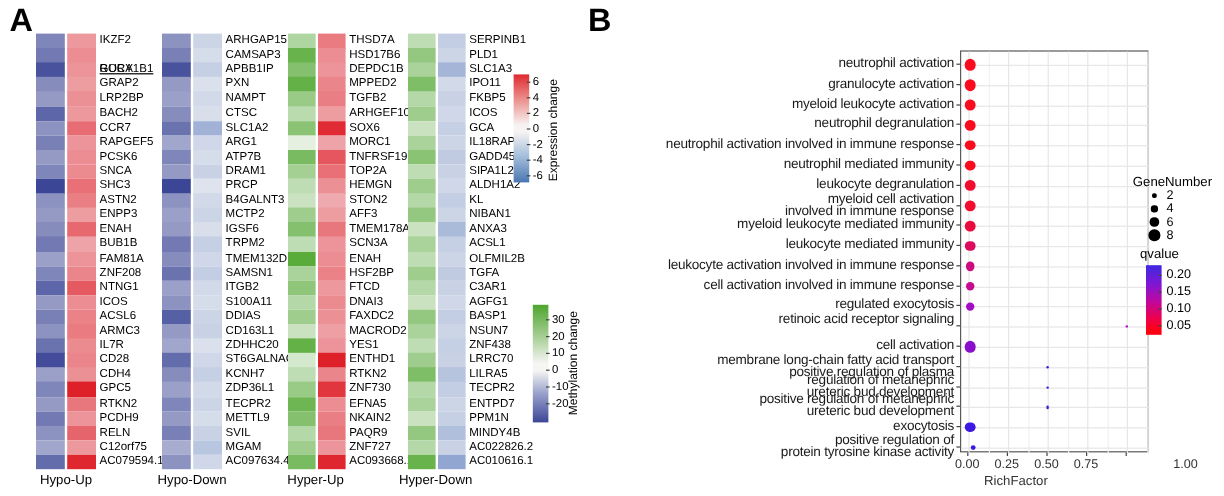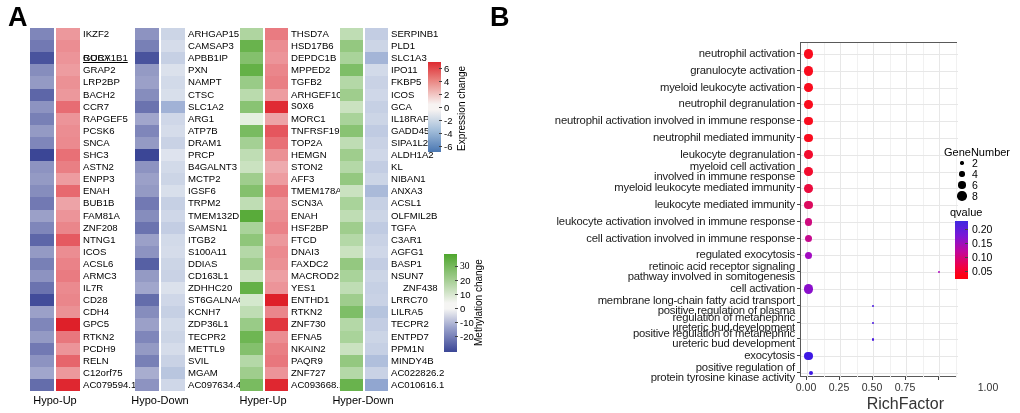--- a/index.html
+++ b/index.html
@@ -293,21 +293,21 @@
         <div style="position: absolute; left: 0px; top: 338.8px; width: 100%; height: 12.6px; background: rgb(236, 148, 153);"></div>
         <div style="position: absolute; left: 0px; top: 350.9px; width: 100%; height: 12.6px; background: rgb(223, 39, 48);"></div>
       </div>
       <div class="abs" style="left: 291px; top: 28px; width: 52px; height: 363px;">
         <div class="gene" style="position: absolute; left: 0px; top: 0px; height: 12.1px; line-height: 12.1px;">THSD7A</div>
         <div class="gene" style="position: absolute; left: 0px; top: 12.1px; height: 12.1px; line-height: 12.1px;">HSD17B6</div>
         <div class="gene" style="position: absolute; left: 0px; top: 24.2px; height: 12.1px; line-height: 12.1px;">DEPDC1B</div>
         <div class="gene" style="position: absolute; left: 0px; top: 36.3px; height: 12.1px; line-height: 12.1px;">MPPED2</div>
         <div class="gene" style="position: absolute; left: 0px; top: 48.4px; height: 12.1px; line-height: 12.1px;">TGFB2</div>
         <div class="gene" style="position: absolute; left: 0px; top: 60.5px; height: 12.1px; line-height: 12.1px;">ARHGEF10</div>
-        <div class="gene" style="position: absolute; left: 0px; top: 72.6px; height: 12.1px; line-height: 12.1px; font-family: Liberation Mono, monospace;">SOX6</div>
+        <div class="gene" style="position: absolute; left: 0px; top: 72.6px; height: 12.1px; line-height: 12.1px;">SOX6</div>
         <div class="gene" style="position: absolute; left: 0px; top: 84.7px; height: 12.1px; line-height: 12.1px;">MORC1</div>
         <div class="gene" style="position: absolute; left: 0px; top: 96.8px; height: 12.1px; line-height: 12.1px;">TNFRSF19</div>
         <div class="gene" style="position: absolute; left: 0px; top: 108.9px; height: 12.1px; line-height: 12.1px;">TOP2A</div>
         <div class="gene" style="position: absolute; left: 0px; top: 121px; height: 12.1px; line-height: 12.1px;">HEMGN</div>
         <div class="gene" style="position: absolute; left: 0px; top: 133.1px; height: 12.1px; line-height: 12.1px;">STON2</div>
         <div class="gene" style="position: absolute; left: 0px; top: 145.2px; height: 12.1px; line-height: 12.1px;">AFF3</div>
         <div class="gene" style="position: absolute; left: 0px; top: 157.3px; height: 12.1px; line-height: 12.1px;">TMEM178A</div>
         <div class="gene" style="position: absolute; left: 0px; top: 169.4px; height: 12.1px; line-height: 12.1px;">SCN3A</div>
         <div class="gene" style="position: absolute; left: 0px; top: 181.5px; height: 12.1px; line-height: 12.1px;">ENAH</div>
         <div class="gene" style="position: absolute; left: 0px; top: 193.6px; height: 12.1px; line-height: 12.1px;">HSF2BP</div>
@@ -405,21 +405,21 @@
         <div class="gene" style="position: absolute; left: 0px; top: 133.1px; height: 12.1px; line-height: 12.1px;">KL</div>
         <div class="gene" style="position: absolute; left: 0px; top: 145.2px; height: 12.1px; line-height: 12.1px;">NIBAN1</div>
         <div class="gene" style="position: absolute; left: 0px; top: 157.3px; height: 12.1px; line-height: 12.1px;">ANXA3</div>
         <div class="gene" style="position: absolute; left: 0px; top: 169.4px; height: 12.1px; line-height: 12.1px;">ACSL1</div>
         <div class="gene" style="position: absolute; left: 0px; top: 181.5px; height: 12.1px; line-height: 12.1px;">OLFMIL2B</div>
         <div class="gene" style="position: absolute; left: 0px; top: 193.6px; height: 12.1px; line-height: 12.1px;">TGFA</div>
         <div class="gene" style="position: absolute; left: 0px; top: 205.7px; height: 12.1px; line-height: 12.1px;">C3AR1</div>
         <div class="gene" style="position: absolute; left: 0px; top: 217.8px; height: 12.1px; line-height: 12.1px;">AGFG1</div>
         <div class="gene" style="position: absolute; left: 0px; top: 229.9px; height: 12.1px; line-height: 12.1px;">BASP1</div>
         <div class="gene" style="position: absolute; left: 0px; top: 242px; height: 12.1px; line-height: 12.1px;">NSUN7</div>
-        <div class="gene" style="position: absolute; left: 12px; top: 254.1px; height: 12.1px; line-height: 12.1px;">ZNF438</div>
+        <div class="gene" style="position: absolute; left: 0px; top: 254.1px; height: 12.1px; line-height: 12.1px;">ZNF438</div>
         <div class="gene" style="position: absolute; left: 0px; top: 266.2px; height: 12.1px; line-height: 12.1px;">LRRC70</div>
         <div class="gene" style="position: absolute; left: 0px; top: 278.3px; height: 12.1px; line-height: 12.1px;">LILRA5</div>
         <div class="gene" style="position: absolute; left: 0px; top: 290.4px; height: 12.1px; line-height: 12.1px;">TECPR2</div>
         <div class="gene" style="position: absolute; left: 0px; top: 302.5px; height: 12.1px; line-height: 12.1px;">ENTPD7</div>
         <div class="gene" style="position: absolute; left: 0px; top: 314.6px; height: 12.1px; line-height: 12.1px;">PPM1N</div>
         <div class="gene" style="position: absolute; left: 0px; top: 326.7px; height: 12.1px; line-height: 12.1px;">MINDY4B</div>
         <div class="gene" style="position: absolute; left: 0px; top: 338.8px; height: 12.1px; line-height: 12.1px;">AC022826.2</div>
         <div class="gene" style="position: absolute; left: 0px; top: 350.9px; height: 12.1px; line-height: 12.1px;">AC010616.1</div>
       </div>
       <div class="grplab" style="left: 315px; top: 394px;">Hyper-Down</div>
@@ -444,21 +444,21 @@
       <div class="tickmark" style="left: 439px; top: 146px; width: 3px; height: 1px;"></div>
       <div class="ticktxt" style="left: 444px; top: 141px;">-6</div>
     </div>
   <div class="vlab" style="left:456px;top:58px;height:100px;">Expression change</div>
 
   <div class="cbar" style="left:444px;top:254px;width:13px;height:98px;
               background:linear-gradient(180deg,#4EA62D 0%,#9FCB8C 25%,#F5F5F3 50%,#F5F5F3 56%,#9BA3CC 75%,#3B4696 100%);">
   </div>
   <div id="methTicks" class="abs">
       <div class="tickmark" style="left: 455px; top: 266px; width: 3px; height: 1px;"></div>
-      <div class="ticktxt" style="left: 460px; top: 261px; font-family: Liberation Serif, serif;">30</div>
+      <div class="ticktxt" style="left: 460px; top: 261px;">30</div>
       <div class="tickmark" style="left: 455px; top: 280px; width: 3px; height: 1px;"></div>
       <div class="ticktxt" style="left: 460px; top: 275px;">20</div>
       <div class="tickmark" style="left: 455px; top: 294px; width: 3px; height: 1px;"></div>
       <div class="ticktxt" style="left: 460px; top: 289px;">10</div>
       <div class="tickmark" style="left: 455px; top: 308px; width: 3px; height: 1px;"></div>
       <div class="ticktxt" style="left: 460px; top: 303px;">0</div>
       <div class="tickmark" style="left: 455px; top: 322px; width: 3px; height: 1px;"></div>
       <div class="ticktxt" style="left: 460px; top: 317px;">-10</div>
       <div class="tickmark" style="left: 455px; top: 336px; width: 3px; height: 1px;"></div>
       <div class="ticktxt" style="left: 460px; top: 331px;">-20</div>
@@ -566,21 +566,20 @@
       <div class="ylab" style="left: 480px; width: 315px; top: 232.684px; line-height: 10px;">
         <div>cell activation involved in immune response</div>
       </div>
       <div class="tickmark" style="left: 797px; top: 237.684px; width: 3px; height: 1px;"></div>
       <div class="ylab" style="left: 480px; width: 315px; top: 249.474px; line-height: 10px;">
         <div>regulated exocytosis</div>
       </div>
       <div class="tickmark" style="left: 797px; top: 254.474px; width: 3px; height: 1px;"></div>
       <div class="ylab" style="left: 480px; width: 315px; top: 261.263px; line-height: 10px;">
         <div>retinoic acid receptor signaling</div>
-        <div>pathway involved in somitogenesis</div>
       </div>
       <div class="tickmark" style="left: 797px; top: 271.263px; width: 3px; height: 1px;"></div>
       <div class="ylab" style="left: 480px; width: 315px; top: 283.053px; line-height: 10px;">
         <div>cell activation</div>
       </div>
       <div class="tickmark" style="left: 797px; top: 288.053px; width: 3px; height: 1px;"></div>
       <div class="ylab" style="left: 480px; width: 315px; top: 294.842px; line-height: 10px;">
         <div>membrane long-chain fatty acid transport</div>
         <div>positive regulation of plasma</div>
       </div>
@@ -610,21 +609,21 @@
       <div class="xticklab" style="left: 786px; top: 381px;">0.00</div>
       <div class="tickmark" style="left: 839px; top: 377px; width: 1px; height: 3px;"></div>
       <div class="xticklab" style="left: 819px; top: 381px;">0.25</div>
       <div class="tickmark" style="left: 872px; top: 377px; width: 1px; height: 3px;"></div>
       <div class="xticklab" style="left: 852px; top: 381px;">0.50</div>
       <div class="tickmark" style="left: 905px; top: 377px; width: 1px; height: 3px;"></div>
       <div class="xticklab" style="left: 885px; top: 381px;">0.75</div>
       <div class="tickmark" style="left: 938px; top: 377px; width: 1px; height: 3px;"></div>
       <div class="xticklab" style="left: 968px; top: 381px;">1.00</div>
     </div>
-  <div class="abs" style="left:784px;top:395px;width:160px;text-align:right;font-size:16px;color:#333;">RichFactor</div>
+  <div class="abs" style="left:820px;top:395px;width:160px;text-align:left;font-size:11px;color:#333;">RichFactor</div>
 
   <div class="legtitle" style="left:944px;top:146px;">GeneNumber</div>
   <div id="sizeLegend" class="abs">
       <div class="dot" style="left: 960.35px; top: 161.35px; width: 3.3px; height: 3.3px; background: rgb(0, 0, 0);"></div>
       <div class="leglab" style="left: 972px; top: 157px;">2</div>
       <div class="dot" style="left: 959.3px; top: 171.3px; width: 5.4px; height: 5.4px; background: rgb(0, 0, 0);"></div>
       <div class="leglab" style="left: 972px; top: 168px;">4</div>
       <div class="dot" style="left: 958.25px; top: 181.25px; width: 7.5px; height: 7.5px; background: rgb(0, 0, 0);"></div>
       <div class="leglab" style="left: 972px; top: 179px;">6</div>
       <div class="dot" style="left: 957.2px; top: 191.2px; width: 9.6px; height: 9.6px; background: rgb(0, 0, 0);"></div>

